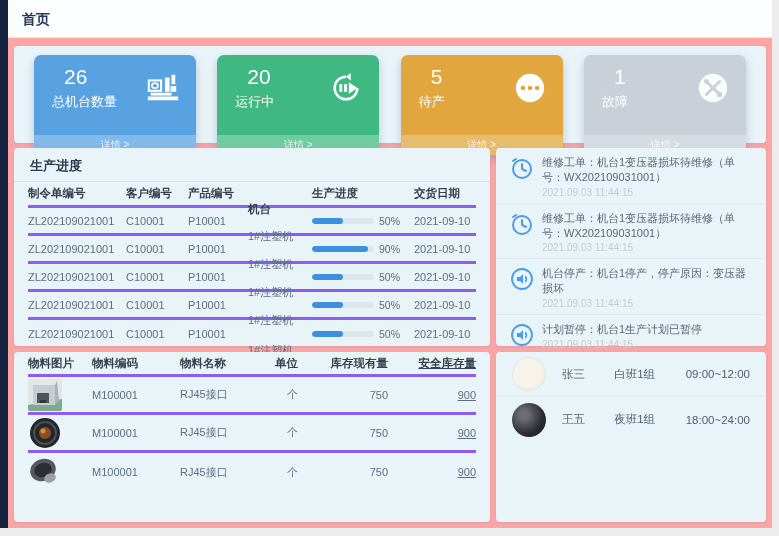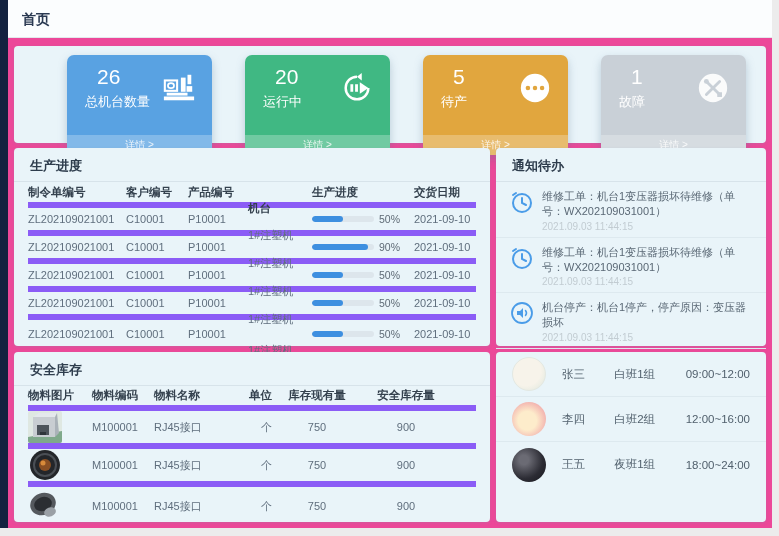--- a/index.html
+++ b/index.html
@@ -1,58 +1,58 @@
 <!DOCTYPE html>
 <html><head>
 <meta charset="utf-8">
 <style>
   * { margin:0; padding:0; box-sizing:border-box; }
   html,body { width:779px; height:536px; background:#ececec; font-family:"Liberation Sans","DejaVu Sans",sans-serif; overflow:hidden; }
   #stage { position:relative; width:779px; height:536px; }
 
   
-  #app { position:absolute; left:0; top:0; width:772px; height:528px; background:#ec4899; overflow:hidden; }
+  #app { position:absolute; left:0; top:0; width:772px; height:528px; background:#fca5a5; overflow:hidden; }
   #side-strip { position:absolute; left:0; top:0; width:8px; height:528px; background:#13223f; z-index:5; }
   #topbar { position:absolute; left:8px; top:0; width:764px; height:38px; background:#fbfdfe; border-bottom:1px solid #e3e8eb; z-index:4; }
   #topbar .title { position:absolute; left:14px; top:11px; font-size:14px; font-weight:bold; color:#2b3a52; }
 
   
   .panel { position:absolute; background:#e9f4f9; border-radius:4px; box-shadow:0 1px 3px rgba(120,150,170,.25); }
   .panel-title { padding:9px 16px 6px 16px; font-size:13px; font-weight:bold; color:#2e3d4d; border-bottom:1px solid #d7e3ea; }
 
   
   #cards-panel { left:14px; top:46px; width:752px; height:97px; }
   #cards-panel .cards-row { display:flex; justify-content:space-between; padding:9px 20px 0 20px; }
-  .stat-card { position:relative; width:162px; height:100px; border-radius:7px; color:#fff; box-shadow:0 4px 8px rgba(90,120,150,.35); overflow:hidden; cursor:pointer;margin-left:33px; }
+  .stat-card { position:relative; width:162px; height:100px; border-radius:7px; color:#fff; box-shadow:0 4px 8px rgba(90,120,150,.35); overflow:hidden; cursor:pointer; }
   .stat-card .num { position:absolute; left:30px; top:10px; font-size:21px; }
   .stat-card .lbl { position:absolute; left:18px; top:38px; font-size:13px; }
   .stat-card .cicon { position:absolute; right:16px; top:16px; width:34px; height:34px; }
   .stat-card .detail { position:absolute; left:0; bottom:0; width:100%; height:20px; background:rgba(255,255,255,.25); font-size:10px; color:rgba(255,255,255,.85); text-align:center; line-height:20px; }
   .card-blue   { background:#59a2e2; }
   .card-green  { background:#40b883; }
   .card-orange { background:#e1a63e; }
   .card-gray   { background:#c9d0d7; }
 
   
   #production-panel { left:14px; top:148px; width:476px; height:198px; }
   .tbl { padding:0 14px; }
-  .trow { display:flex; align-items:center; font-size:11px; color:#5f6e7d; border-bottom:6px solid #8b5cf6; }
+  .trow { display:flex; align-items:center; font-size:11px; color:#5f6e7d; border-bottom:3px solid #8b5cf6; }
   .trow.head { font-size:11.5px; font-weight:bold; color:#34414e; height:26px; }
   .trow:last-child { border-bottom:none; }
   #production-panel .trow { height:28px; }
   #production-panel .trow.head { height:26px; }
   .pc1{width:98px;} .pc2{width:62px;} .pc3{width:60px;} .pc4{width:64px;margin-top:32px;} .pc5{width:102px; display:flex; align-items:center;} .pc6{width:62px;}
   .ptrack { display:inline-block; width:62px; height:6px; border-radius:3px; background:#dde6ec; overflow:hidden; }
   .pfill { display:block; height:6px; border-radius:3px; background:#3d8fe0; }
   .plabel { margin-left:5px; font-size:10.5px; color:#5f6b76; }
 
   #inventory-panel { left:14px; top:352px; width:476px; height:170px; }
   #inventory-panel .trow { height:38px; }
   #inventory-panel .trow.head { height:25px; }
-  .ic1{width:64px;} .ic2{width:62px;} .ic3{width:72px;} .ic4{width:46px; text-align:right;} .ic5{width:90px; text-align:center;} .ic6{width:88px; text-align:center;}
+  .ic1{width:64px;} .ic2{width:88px;} .ic3{width:72px;} .ic4{width:46px; text-align:right;} .ic5{width:90px; text-align:right;} .ic6{width:88px; text-align:right;text-decoration:underline;}
   .mat-img { width:34px; height:32px; border-radius:2px; display:block; }
 
   
   #notify-panel { left:496px; top:148px; width:270px; height:198px; }
   .nitem { display:flex; padding:7px 14px 5px 14px; border-bottom:1px solid #dde9ef; cursor:pointer; }
   .nitem:last-child { border-bottom:none; }
   .nicon { flex:0 0 24px; width:24px; height:24px; margin-right:8px; margin-top:1px; }
   .ntext { font-size:11px; color:#5a6875; line-height:1.35; }
   .ntime { font-size:10px; color:#c2ccd2; margin-top:2px; }
 
@@ -219,21 +219,20 @@
                 <span class="pfill" style="width: 50%;"></span>
               </span>
               <span class="plabel">50%</span>
             </span>
           <span class="pc6">2021-09-10</span>
         </div>
       </div>
     </div>
 
     <div id="notify-panel" class="panel">
-      <div class="panel-title">通知待办</div>
 
       <div class="nitem">
         <svg class="nicon" viewBox="0 0 24 24">
           <circle cx="12" cy="13" r="9" fill="none" stroke="#4a9ce8" stroke-width="2"></circle>
           <path d="M12 8 L12 13 L16 15" fill="none" stroke="#4a9ce8" stroke-width="2" stroke-linecap="round"></path>
           <line x1="3" y1="5" x2="6" y2="3" stroke="#4a9ce8" stroke-width="2" stroke-linecap="round"></line>
         </svg>
         <div>
           <div class="ntext">维修工单：机台1变压器损坏待维修（单号：WX202109031001）</div>
           <div class="ntime">2021.09.03 11:44:15</div>
@@ -271,21 +270,20 @@
           <path d="M15.5 9.5 A4 4 0 0 1 15.5 14.5" fill="none" stroke="#4a9ce8" stroke-width="1.5" stroke-linecap="round"></path>
         </svg>
         <div>
           <div class="ntext">计划暂停：机台1生产计划已暂停</div>
           <div class="ntime">2021.09.03 11:44:15</div>
         </div>
       </div>
     </div>
 
     <div id="inventory-panel" class="panel">
-      <div class="panel-title">安全库存</div>
       <div class="tbl">
         <div class="trow head">
           <span class="ic1">物料图片</span>
           <span class="ic2">物料编码</span>
           <span class="ic3">物料名称</span>
           <span class="ic4">单位</span>
           <span class="ic5">库存现有量</span>
           <span class="ic6">安全库存量</span>
         </div>
 
@@ -343,26 +341,20 @@
 
     <div id="schedule-panel" class="panel">
 
       <div class="srow">
         <span class="avatar avatar-1"></span>
         <span class="sname">张三</span>
         <span class="sshift">白班1组</span>
         <span class="stime">09:00~12:00</span>
       </div>
       <div class="srow">
-        <span class="avatar avatar-2"></span>
-        <span class="sname">李四</span>
-        <span class="sshift">白班2组</span>
-        <span class="stime">12:00~16:00</span>
-      </div>
-      <div class="srow">
         <span class="avatar avatar-3"></span>
         <span class="sname">王五</span>
         <span class="sshift">夜班1组</span>
         <span class="stime">18:00~24:00</span>
       </div>
     </div>
 
   </div>
 
   <div id="right-gutter"></div>

